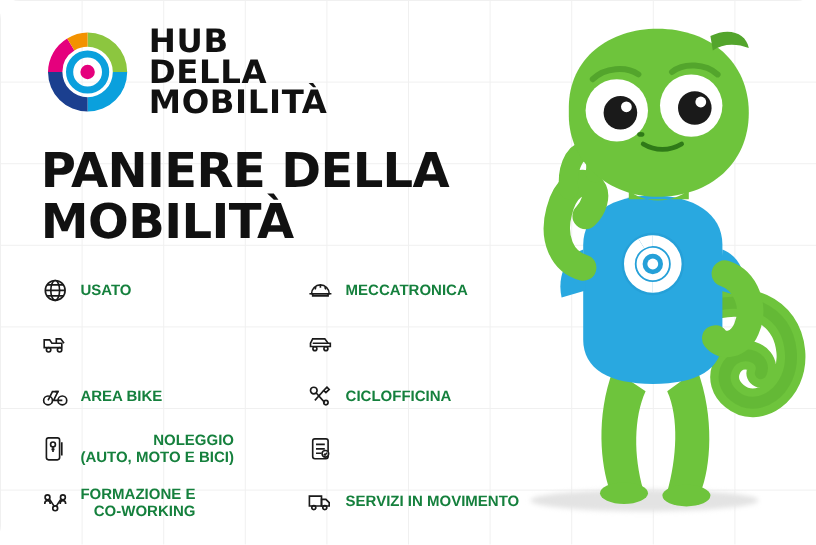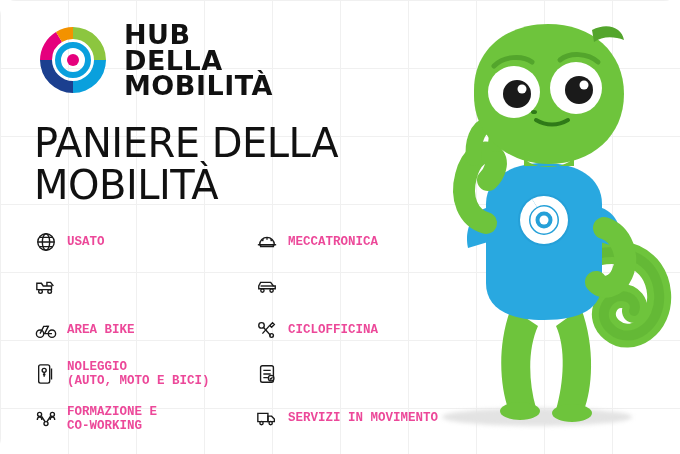--- a/index.html
+++ b/index.html
@@ -60,21 +60,21 @@
     text-transform: uppercase;
   }
 
   
   .title {
     position: absolute;
     left: 34px;
     top: 122px;
     width: 420px;
     font-family: "DejaVu Sans", sans-serif;
-    font-weight: normal;
+    font-weight: bold;
     font-size: 40px;
     line-height: 1.05;
     letter-spacing: -0.5px;
     color: #111111;
     text-transform: uppercase;
   }
 
   
   .services {
     position: absolute;
@@ -100,27 +100,28 @@
   .service .ico {
     width: 24px;
     height: 24px;
     flex: 0 0 24px;
     display: flex;
     align-items: center;
     justify-content: center;
     color: #1a1a1a;
   }
   .service .lbl {
-    font-family: Liberation Mono, monospace;
+    font-family: Liberation Sans, sans-serif;
     font-weight: bold;
     font-size: 12.5px;
     line-height: 1.15;
-    color: #ec4899;
+    color: #15803d;
     text-transform: uppercase;
     white-space: pre-line;
+    text-align: right;
   }
 
   
   .mascot {
     position: absolute;
     right: 4px;
     top: 8px;
     width: 260px;
     height: 430px;
   }

